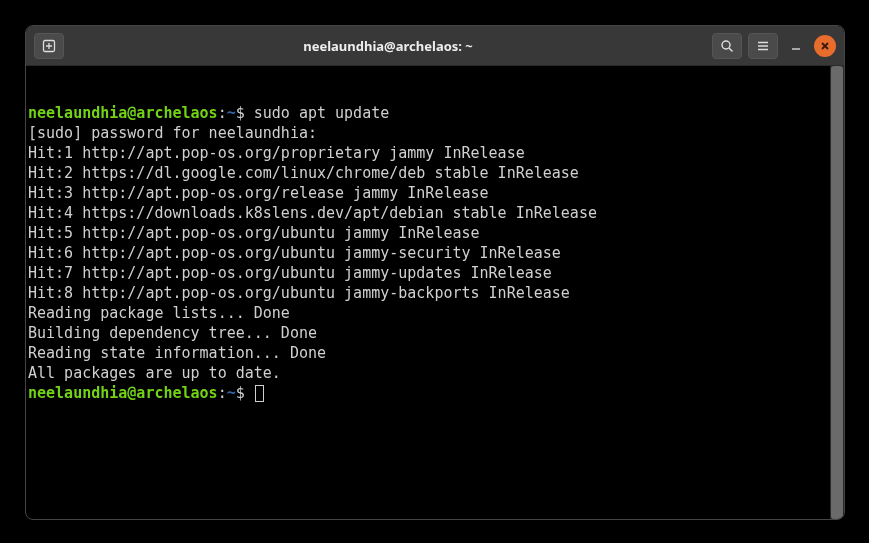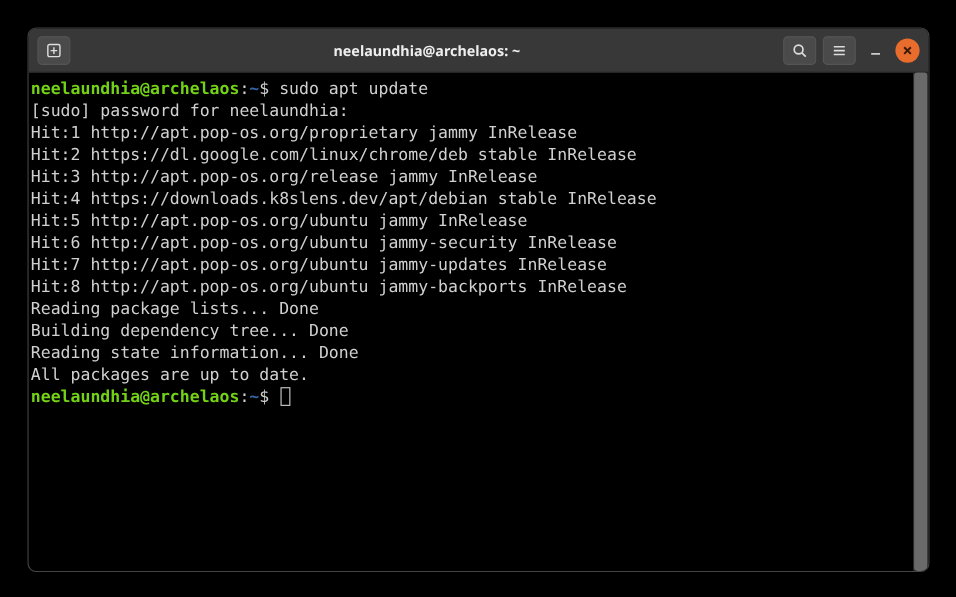--- a/index.html
+++ b/index.html
@@ -90,20 +90,21 @@
     }
     .terminal-content {
       flex: 1;
       padding: 4px 2px;
       color: #d0d0d0;
       font-size: 15px;
       line-height: 20px;
       font-family: 'DejaVu Sans Mono', 'Liberation Mono', monospace;
       white-space: pre;
       overflow: hidden;
+      margin-top: 33px;
     }
     .scroll-track {
       width: 14px;
       background: #2a2a2a;
       position: relative;
     }
     .scroll-thumb {
       position: absolute;
       top: 0;
       left: 1px;

